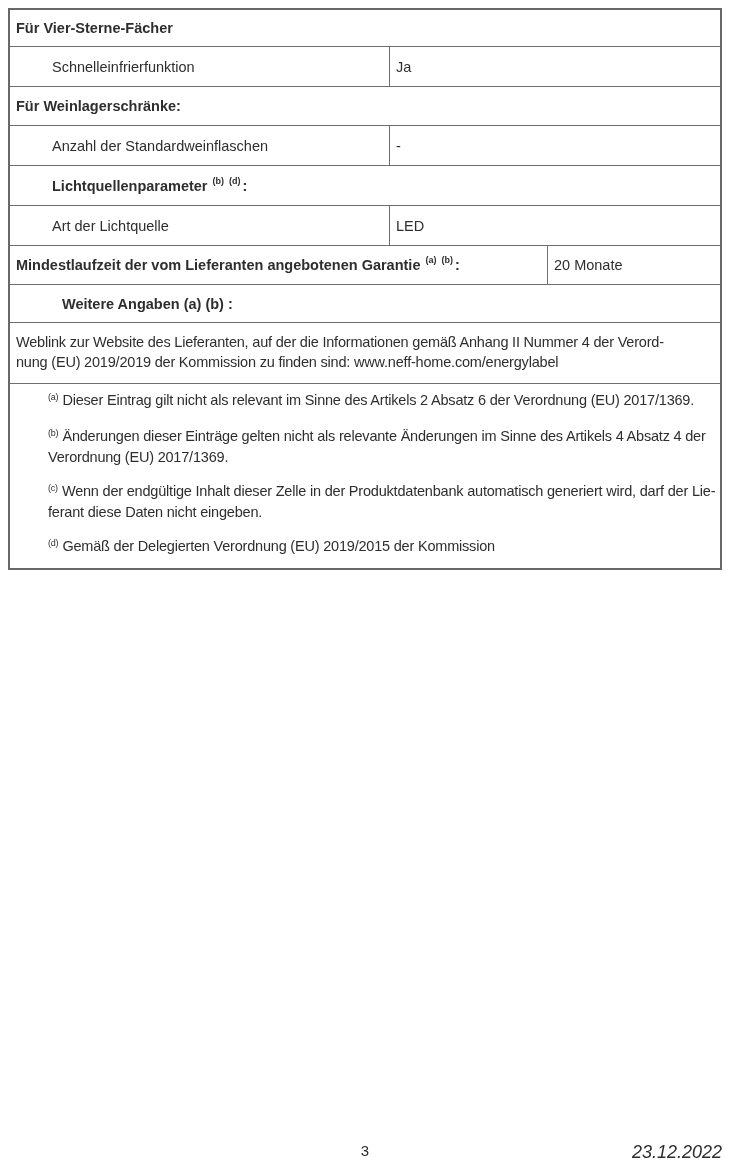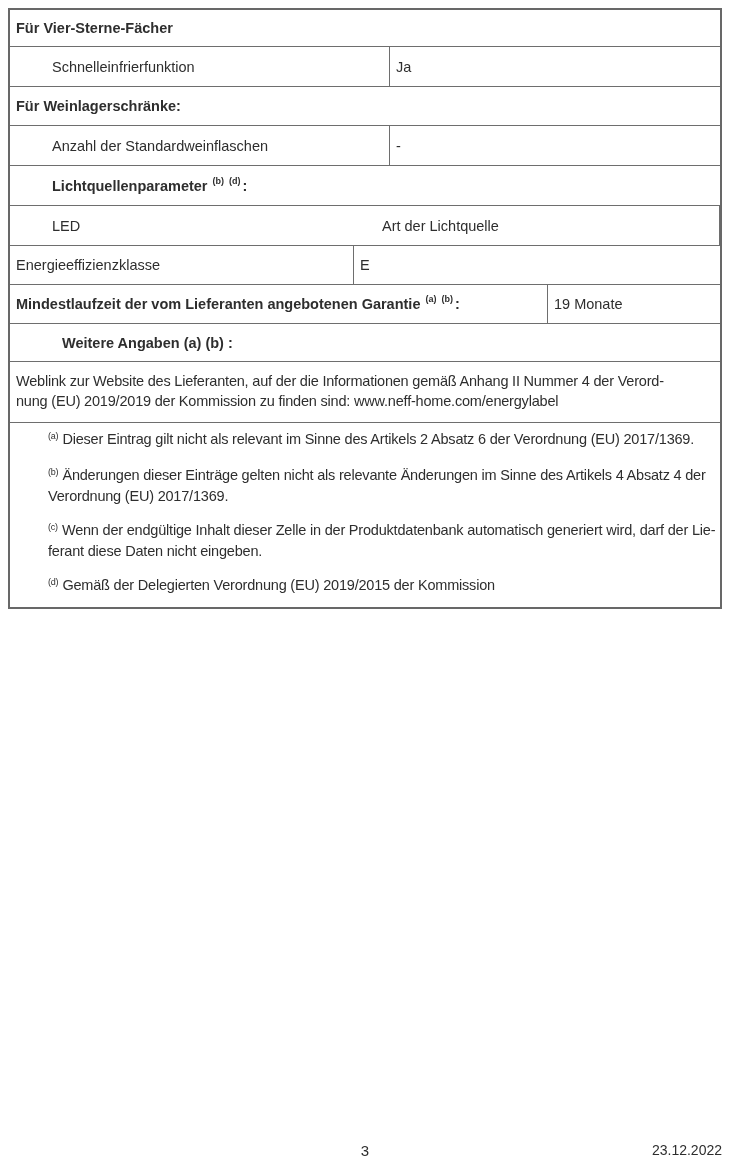--- a/index.html
+++ b/index.html
@@ -74,21 +74,22 @@
     left: 8px;
     top: 1142px;
     width: 714px;
     text-align: center;
     font-size: 15px;
   }
   .footer-date {
     position: absolute;
     right: 28px;
     top: 1142px;
-    font-size: 14px;
+    font-size: 18px;
+    font-style: italic;
   }
 </style>
 </head>
 <body>
 
 <div class="doc-table">
 
   <div class="row h37">
     <div class="cell cell-full bold">Für Vier-Sterne-Fächer</div>
   </div>
@@ -110,37 +111,33 @@
   <div class="row h40">
     <div class="cell cell-full bold">
       <span>Lichtquellenparameter</span>
       <span class="sup">(b)</span>
       <span class="sup">(d)</span>
       <span class="suffix">:</span>
     </div>
   </div>
 
   <div class="row h40">
+    <div class="cell cell-label">Art der Lichtquelle</div>
     <div class="cell cell-value">LED</div>
-    <div class="cell cell-label">Art der Lichtquelle</div>
   </div>
 
-  <div class="row h39">
-    <div class="cell cell-label">Energieeffizienzklasse</div>
-    <div class="cell cell-value">E</div>
-  </div>
 
   <div class="row h39">
     <div class="cell cell-label wide bold">
       <span>Mindestlaufzeit der vom Lieferanten angebotenen Garantie</span>
       <span class="sup">(a)</span>
       <span class="sup">(b)</span>
       <span class="suffix">:</span>
     </div>
-    <div class="cell cell-value">19 Monate</div>
+    <div class="cell cell-value">20 Monate</div>
   </div>
 
   <div class="row h38">
     <div class="cell cell-full bold">Weitere Angaben (a) (b) :</div>
   </div>
 
   <div class="row h61">
     <div class="cell cell-full para">
       <div class="line">Weblink zur Website des Lieferanten, auf der die Informationen gemäß Anhang II Nummer 4 der Verord-</div>
       <div class="line">nung (EU) 2019/2019 der Kommission zu finden sind: www.neff-home.com/energylabel</div>

